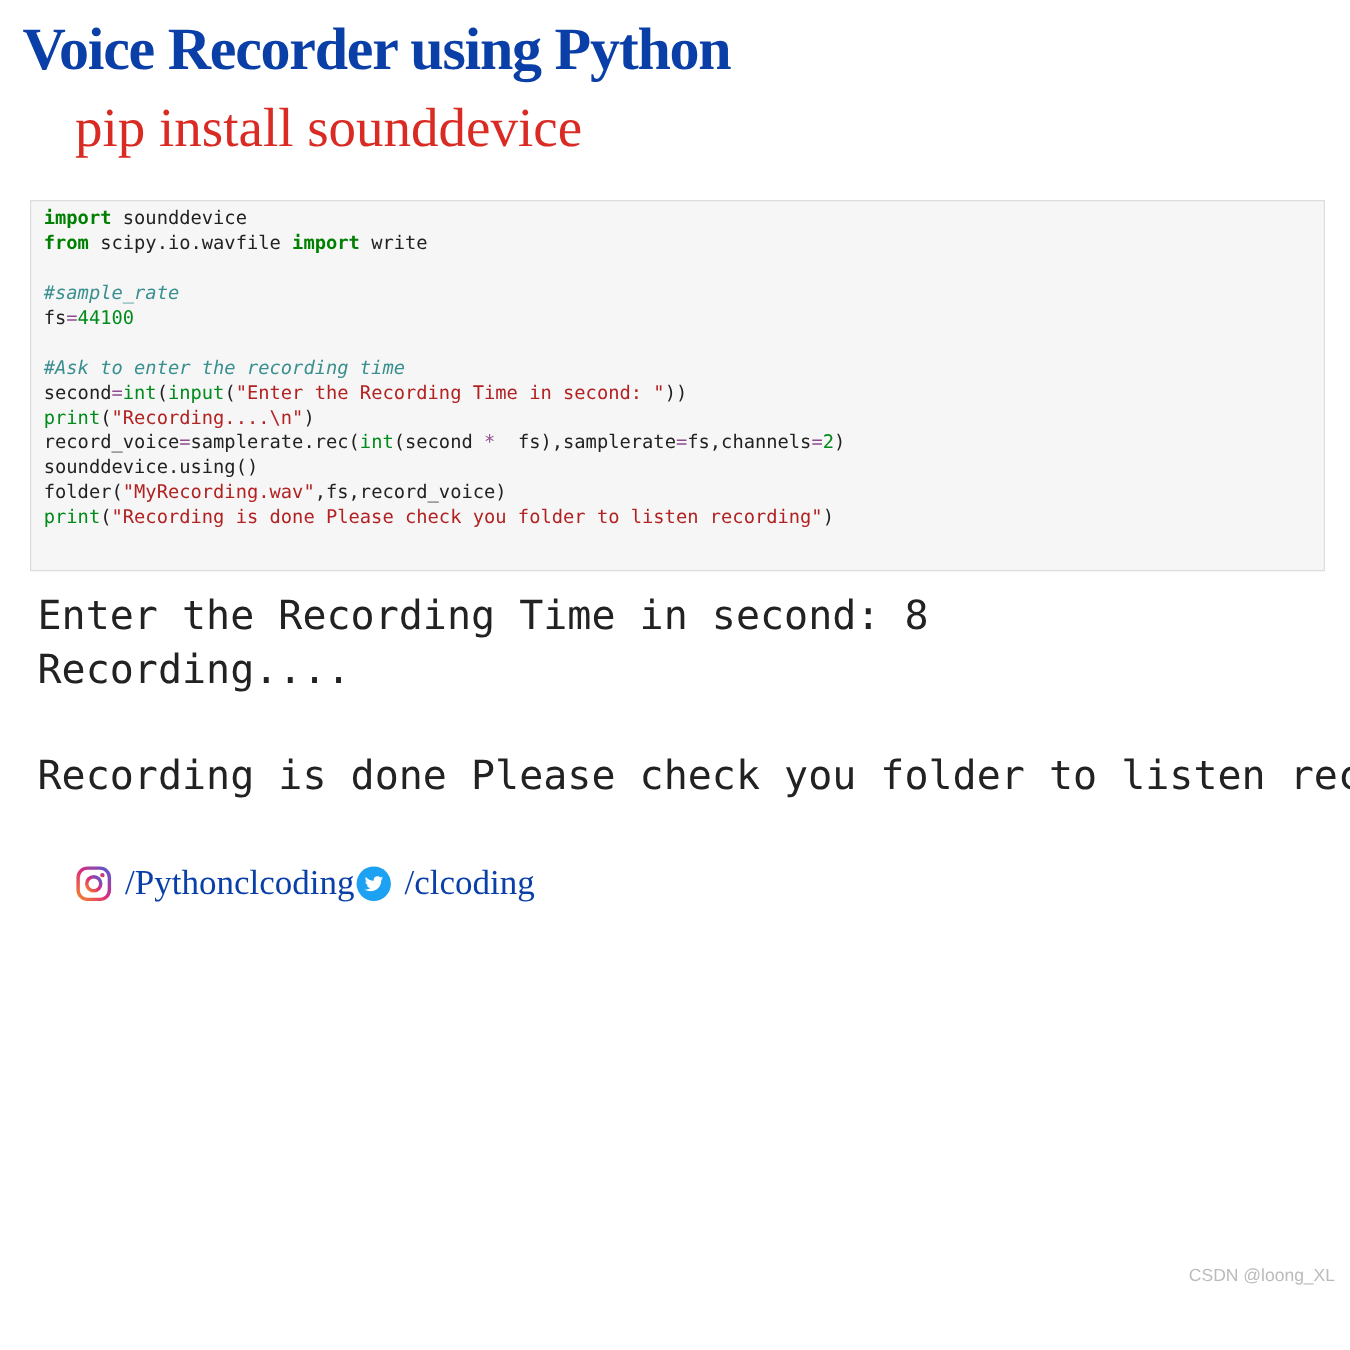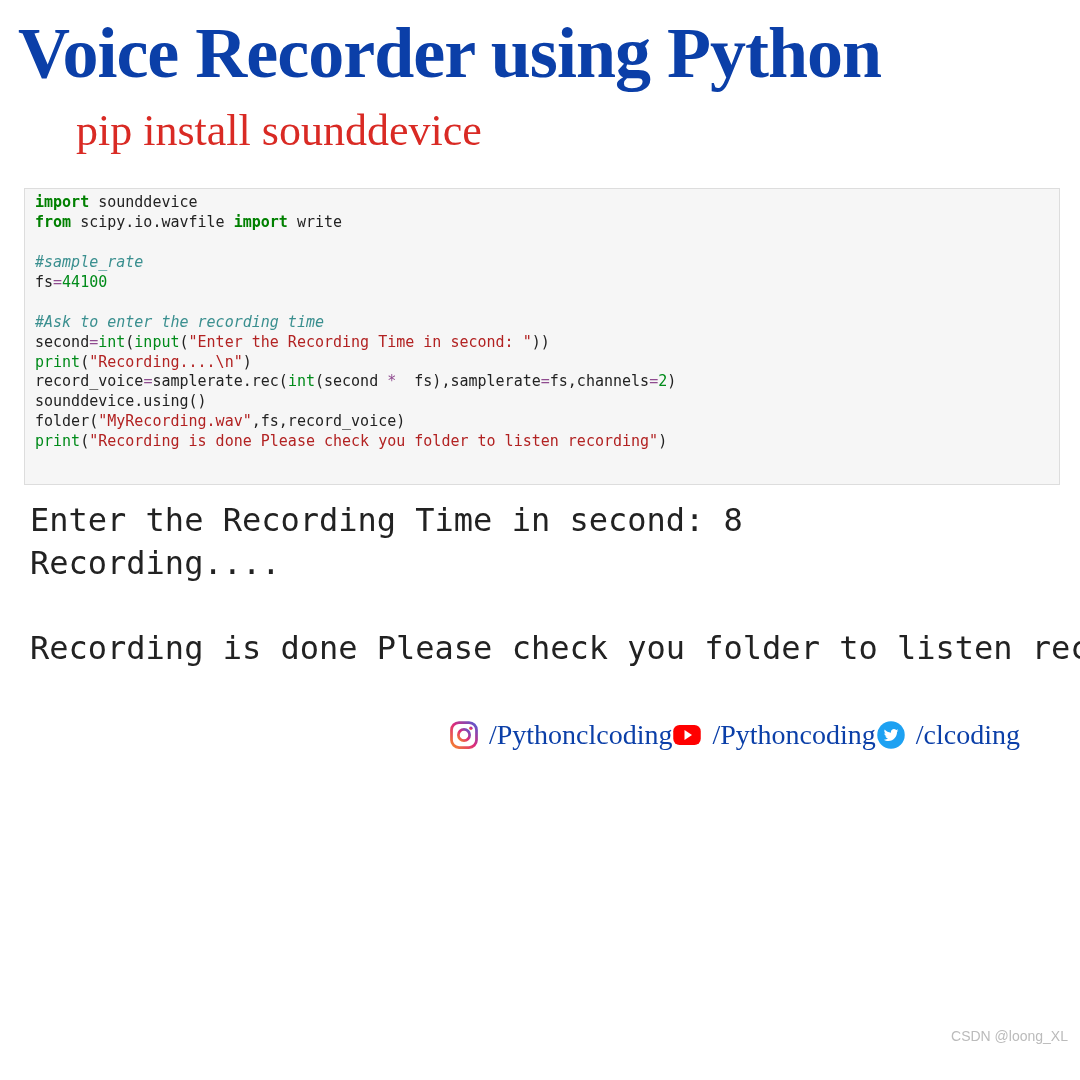--- a/index.html
+++ b/index.html
@@ -4,32 +4,31 @@
 <style>
   * { margin: 0; padding: 0; box-sizing: border-box; }
   body {
     width: 1080px;
     height: 1080px;
     background: #fff;
     font-family: Georgia, 'Times New Roman', serif;
     overflow: hidden;
   }
   .title {
-    font-size: 72px;
+    font-size: 48px;
     font-weight: bold;
     color: #0b3fa8;
     padding: 12px 0 0 18px;
     letter-spacing: -1px;
   }
   .subtitle {
     font-size: 44px;
     color: #d92a24;
     padding: 10px 0 18px 60px;
     font-family: Georgia, serif;
-    margin-left: 16px;
   }
   .code-block {
     margin: 14px 20px 0 24px;
     background: #f6f6f6;
     border: 1px solid #ddd;
     padding: 4px 10px 12px 10px;
     font-family: 'Consolas', 'Monaco', monospace;
     font-size: 15px;
     line-height: 1.33;
     white-space: pre;
@@ -44,33 +43,33 @@
   .output {
     margin: 14px 20px 0 30px;
     font-family: 'Consolas', 'Monaco', monospace;
     font-size: 32px;
     line-height: 1.33;
     white-space: pre;
     color: #222;
   }
   .socials {
     display: flex;
-    justify-content: flex-end;
+    justify-content: flex-start;
     align-items: center;
     padding: 50px 60px 0 60px;
     font-family: Georgia, serif;
     font-size: 28px;
     color: #0b3fa8;
   }
   .social { display: flex; align-items: center; gap: 10px; }
   .ico { width: 30px; height: 30px; flex-shrink: 0; }
   .watermark {
     position: absolute;
     right: 12px;
-    bottom: 36px;
+    bottom: 52px;
     font-family: Arial, sans-serif;
     font-size: 14px;
     color: #bbb;
   }
 </style>
 </head>
 <body>
 
 <div class="title">Voice Recorder using Python</div>
 <div class="subtitle">pip install sounddevice</div>
@@ -107,27 +106,20 @@
       </linearGradient>
         </defs>
       <rect x="2" y="2" width="20" height="20" rx="6" fill="none" stroke="url(#ig)" stroke-width="2.2"></rect>
       <circle cx="12" cy="12" r="4.5" fill="none" stroke="url(#ig)" stroke-width="2.2"></circle>
       <circle cx="17.5" cy="6.5" r="1.4" fill="url(#ig)"></circle>
     </svg>
     <span>/Pythonclcoding</span>
   </div>
   <div class="social">
     <svg class="ico" viewBox="0 0 24 24">
-      <rect x="1" y="4" width="22" height="16" rx="5" fill="#ff0000"></rect>
-      <polygon points="10,8 10,16 16,12" fill="#fff"></polygon>
-    </svg>
-    <span>/Pythoncoding</span>
-  </div>
-  <div class="social">
-    <svg class="ico" viewBox="0 0 24 24">
       <circle cx="12" cy="12" r="11" fill="#1da1f2"></circle>
       <path d="M18 8.3c-.44.2-.9.33-1.4.4.5-.3.88-.78 1.06-1.35-.47.28-1 .48-1.55.59-.44-.47-1.07-.77-1.77-.77-1.34 0-2.42 1.09-2.42 2.42 0 .19.02.38.06.56-2.01-.1-3.8-1.07-5-2.53-.21.36-.33.78-.33 1.23 0 .84.43 1.58 1.08 2.02-.4-.01-.77-.12-1.1-.3v.03c0 1.17.83 2.15 1.94 2.37-.2.05-.42.08-.64.08-.16 0-.31-.02-.46-.04.31.96 1.2 1.66 2.27 1.68-.83.65-1.88 1.04-3.02 1.04-.2 0-.39-.01-.58-.03 1.08.69 2.36 1.1 3.74 1.1 4.49 0 6.94-3.72 6.94-6.94l-.01-.32c.48-.34.89-.77 1.22-1.26z" fill="#fff"></path>
     </svg>
     <span>/clcoding</span>
   </div>
 </div>
 
 <div class="watermark">CSDN @loong_XL</div>
 
 </body></html>

